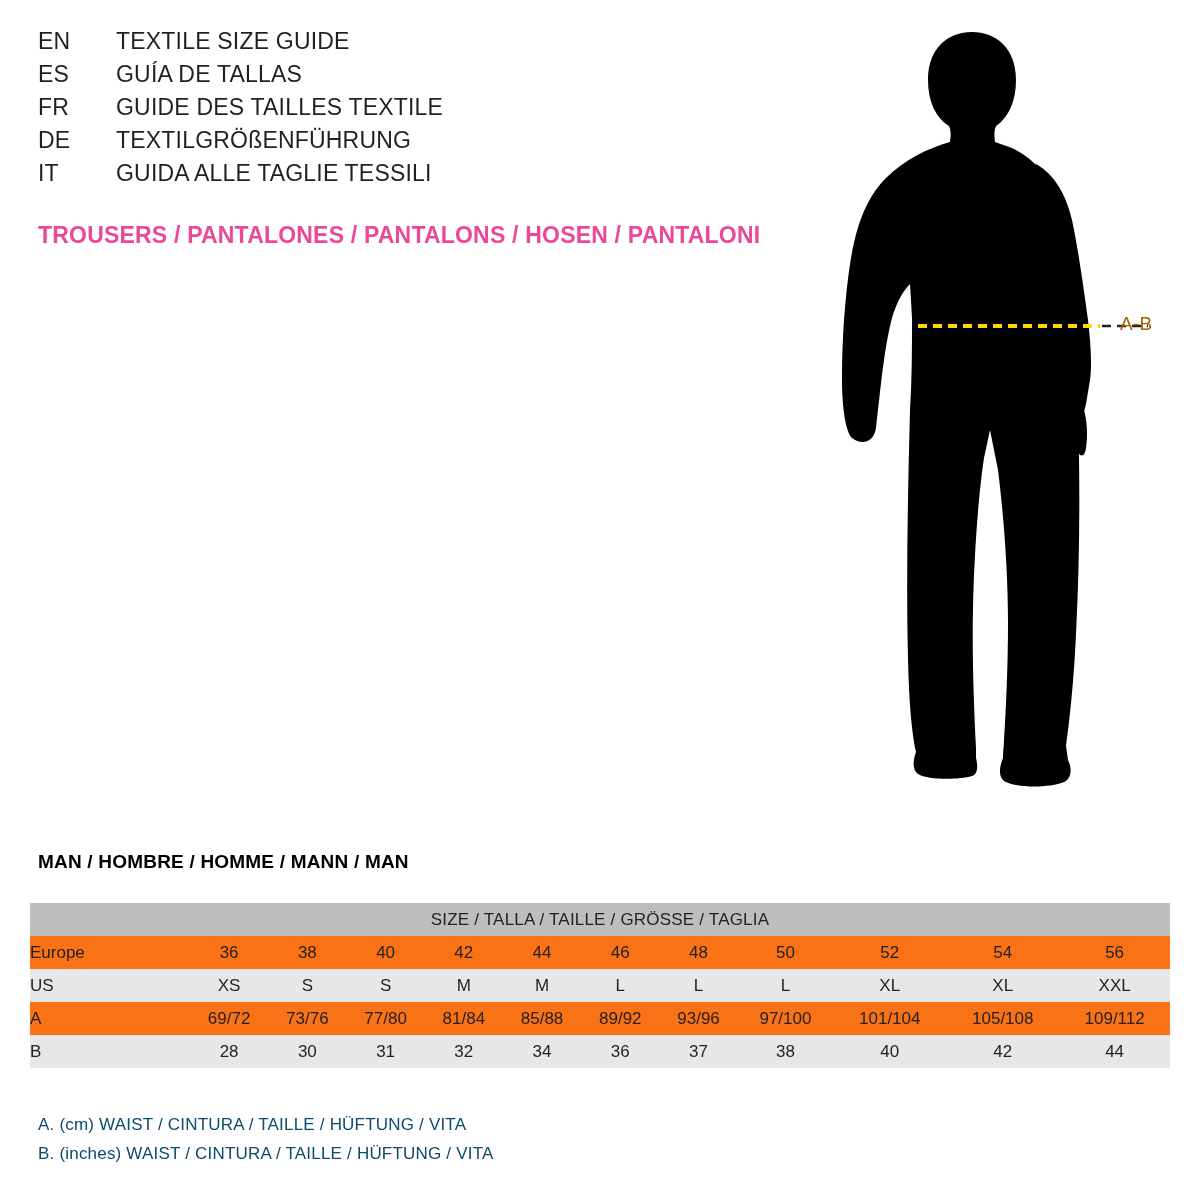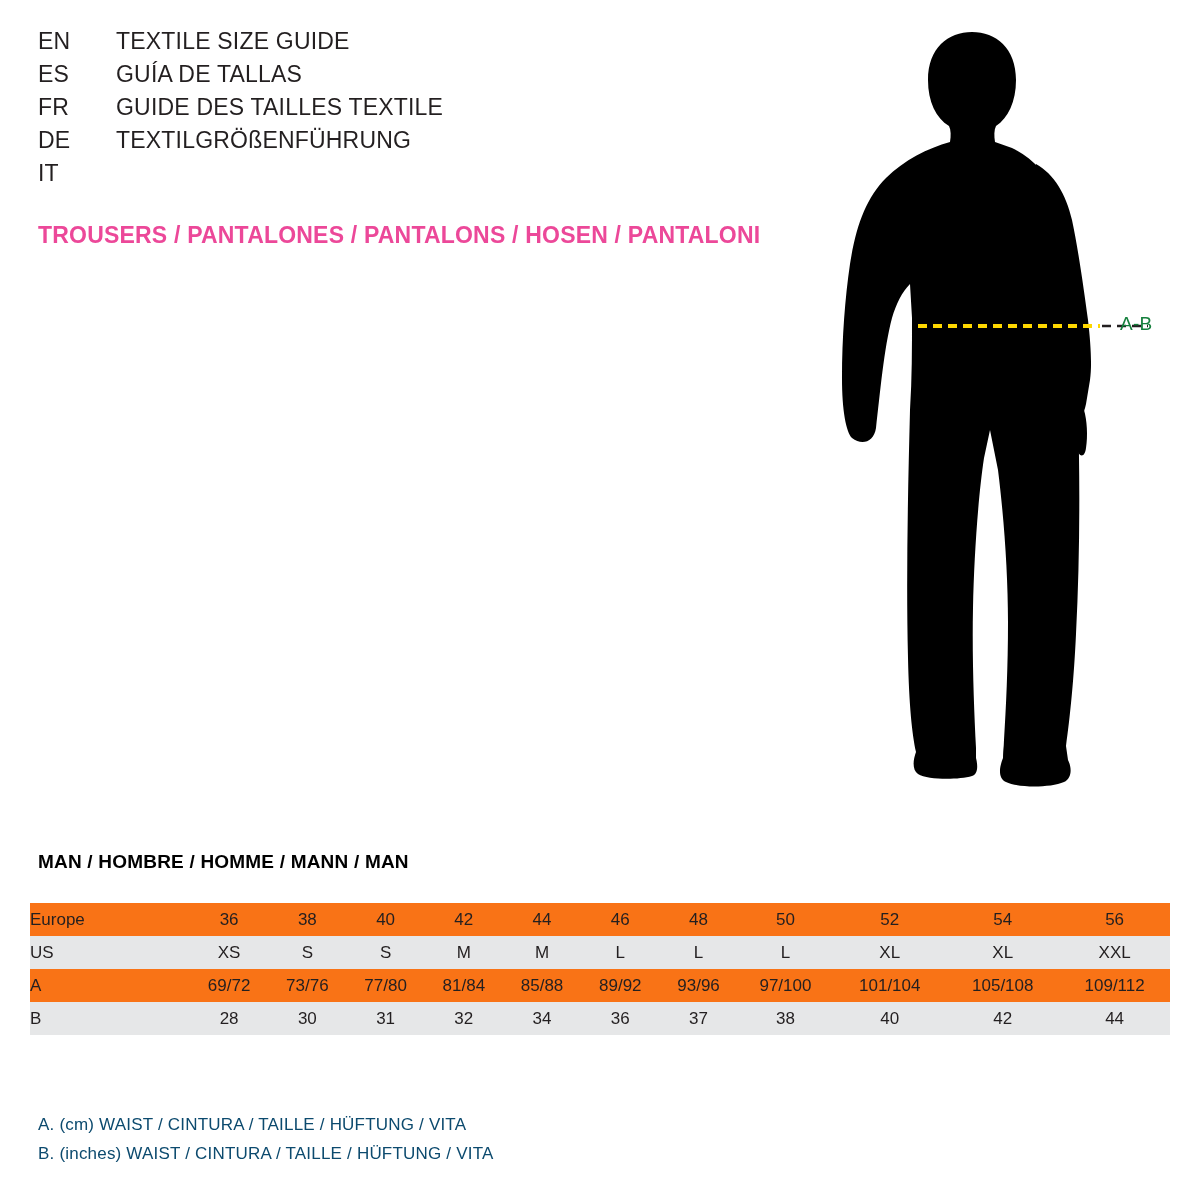--- a/index.html
+++ b/index.html
@@ -59,21 +59,21 @@
     width: 400px;
     height: 790px;
   }
   .figure-wrap svg { display: block; }
 
   .ab-label {
     position: absolute;
     left: 1120px;
     top: 313px;
     font-size: 19px;
-    color: #15803d;
+    color: #a16207;
     letter-spacing: .3px;
   }
 
   
   .section-title {
     position: absolute;
     left: 38px;
     top: 851px;
     font-size: 19px;
     font-weight: bold;
@@ -141,20 +141,21 @@
   <div class="lang-row">
     <span class="lang-code">FR</span>
     <span class="lang-text">GUIDE DES TAILLES TEXTILE</span>
   </div>
   <div class="lang-row">
     <span class="lang-code">DE</span>
     <span class="lang-text">TEXTILGRÖßENFÜHRUNG</span>
   </div>
   <div class="lang-row">
     <span class="lang-code">IT</span>
+    <span class="lang-text">GUIDA ALLE TAGLIE TESSILI</span>
   </div>
 </div>
 
 <div class="garment-title">TROUSERS / PANTALONES / PANTALONS / HOSEN / PANTALONI</div>
 
 <div class="figure-wrap">
   <svg width="400" height="790" viewBox="0 0 400 790" xmlns="http://www.w3.org/2000/svg">
 
     <path d="M128 62 C128 30 148 14 172 14 C196 14 216 30 216 62 C216 84 208 100 196 108 C194 112 194 118 195 124 L150 124 C151 118 151 112 149 108 C136 100 128 84 128 62 Z" fill="#000000"></path>
 
@@ -194,20 +195,23 @@
     <line x1="118" y1="308" x2="300" y2="308" stroke="#ffd700" stroke-width="4" stroke-dasharray="9 6"></line>
     <line x1="302" y1="308" x2="348" y2="308" stroke="#231f20" stroke-width="2.5" stroke-dasharray="9 6"></line>
   </svg>
 </div>
 <div class="ab-label">A-B</div>
 
 <div class="section-title">MAN / HOMBRE / HOMME / MANN / MAN</div>
 
 <table class="size-table">
   <tbody>
+    <tr class="hdr-row">
+      <td colspan="12">SIZE / TALLA / TAILLE / GRÖSSE / TAGLIA</td>
+    </tr>
 
     <tr class="row-light">
       <td class="rowlabel">Europe</td>
       <td>36</td>
       <td>38</td>
       <td>40</td>
       <td>42</td>
       <td>44</td>
       <td>46</td>
       <td>48</td>

